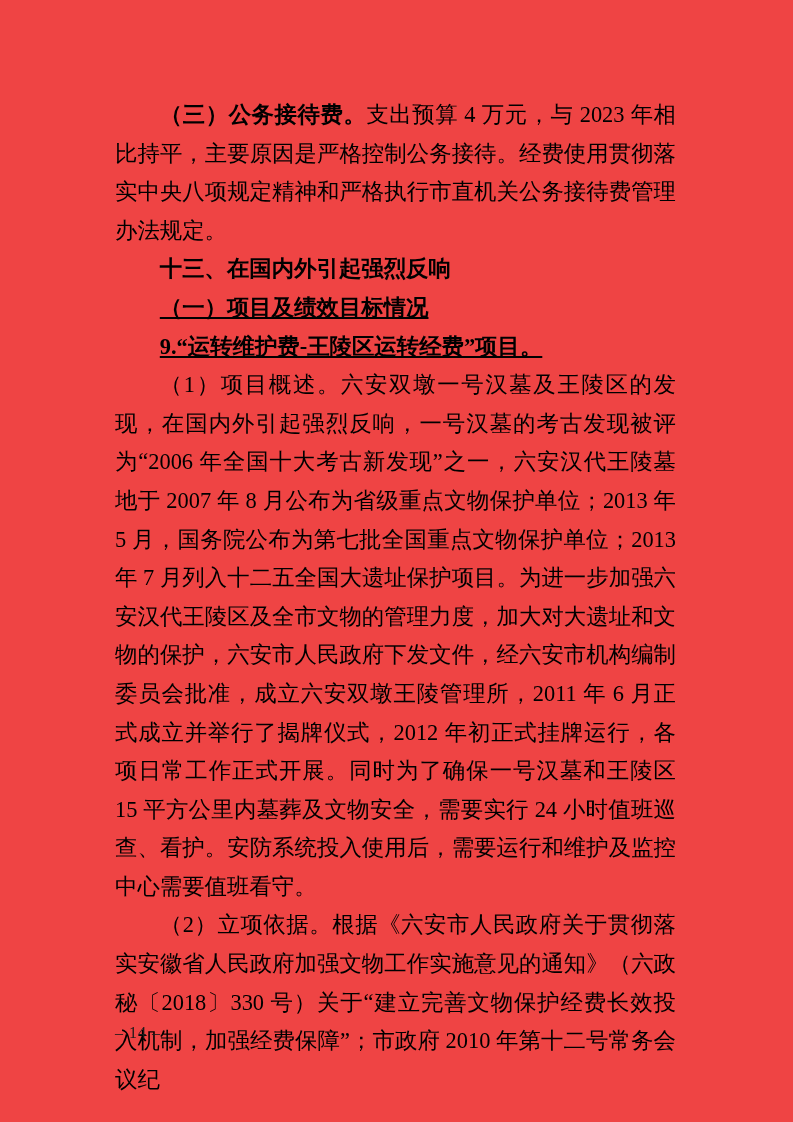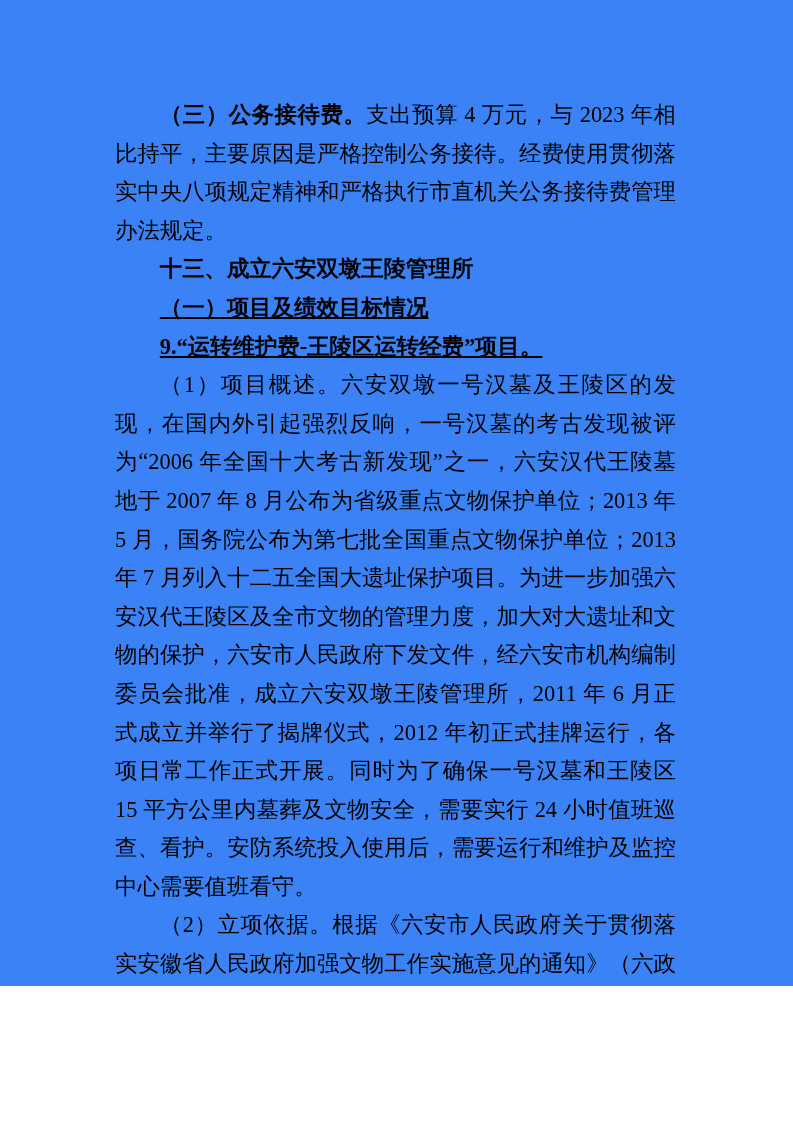--- a/index.html
+++ b/index.html
@@ -3,22 +3,22 @@
 <meta charset="utf-8">
 <style>
   html, body {
     margin: 0;
     padding: 0;
     background: #ffffff;
   }
   .page {
     position: relative;
     width: 793px;
-    height: 986px;
-    background: #3b82f6;
+    height: 1122px;
+    background: #ef4444;
     color: #000000;
     font-family: "Liberation Serif", "DejaVu Serif", serif;
     overflow: hidden;
   }
   .content {
     position: absolute;
     left: 115px;
     top: 96px;
     width: 561px;
     font-size: 22.4px;
@@ -52,21 +52,21 @@
   }
 </style>
 </head>
 <body>
 
 <div class="page">
   <div class="content">
 
     <p><span class="para-lead">（三）公务接待费。</span><span>支出预算 4 万元，与 2023 年相比持平，主要原因是严格控制公务接待。经费使用贯彻落实中央八项规定精神和严格执行市直机关公务接待费管理办法规定。</span></p>
 
-    <p class="heading-hei">十三、成立六安双墩王陵管理所</p>
+    <p class="heading-hei">十三、在国内外引起强烈反响</p>
 
     <p class="heading-kai">（一）项目及绩效目标情况</p>
 
     <p class="heading-kai">9.“运转维护费-王陵区运转经费”项目。</p>
 
     <p>（1）项目概述。六安双墩一号汉墓及王陵区的发现，在国内外引起强烈反响，一号汉墓的考古发现被评为“2006 年全国十大考古新发现”之一，六安汉代王陵墓地于 2007 年 8 月公布为省级重点文物保护单位；2013 年 5 月，国务院公布为第七批全国重点文物保护单位；2013 年 7 月列入十二五全国大遗址保护项目。为进一步加强六安汉代王陵区及全市文物的管理力度，加大对大遗址和文物的保护，六安市人民政府下发文件，经六安市机构编制委员会批准，成立六安双墩王陵管理所，2011 年 6 月正式成立并举行了揭牌仪式，2012 年初正式挂牌运行，各项日常工作正式开展。同时为了确保一号汉墓和王陵区 15 平方公里内墓葬及文物安全，需要实行 24 小时值班巡查、看护。安防系统投入使用后，需要运行和维护及监控中心需要值班看守。</p>
 
     <p>（2）立项依据。根据《六安市人民政府关于贯彻落实安徽省人民政府加强文物工作实施意见的通知》（六政秘〔2018〕330 号）关于“建立完善文物保护经费长效投入机制，加强经费保障”；市政府 2010 年第十二号常务会议纪</p>
 
   </div>

